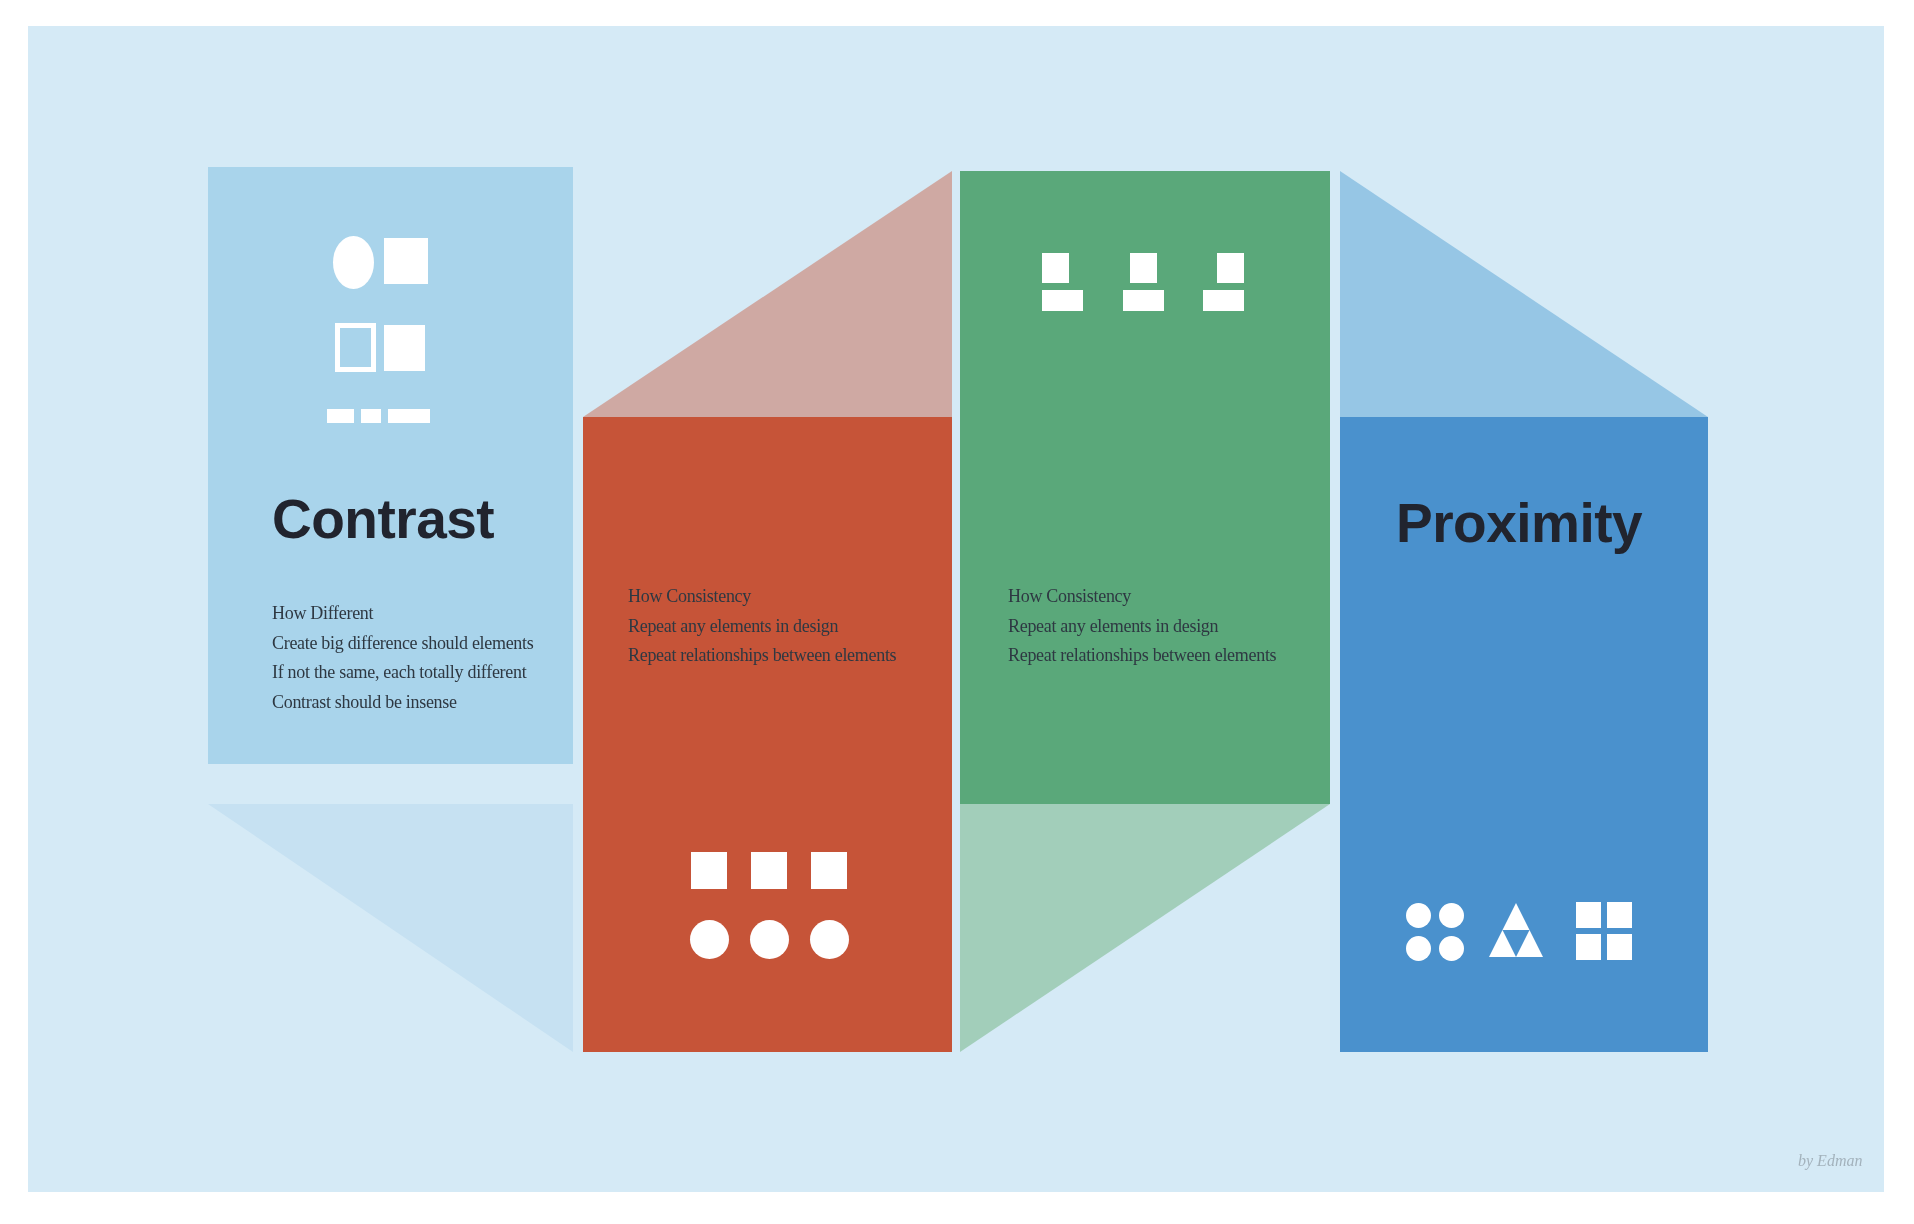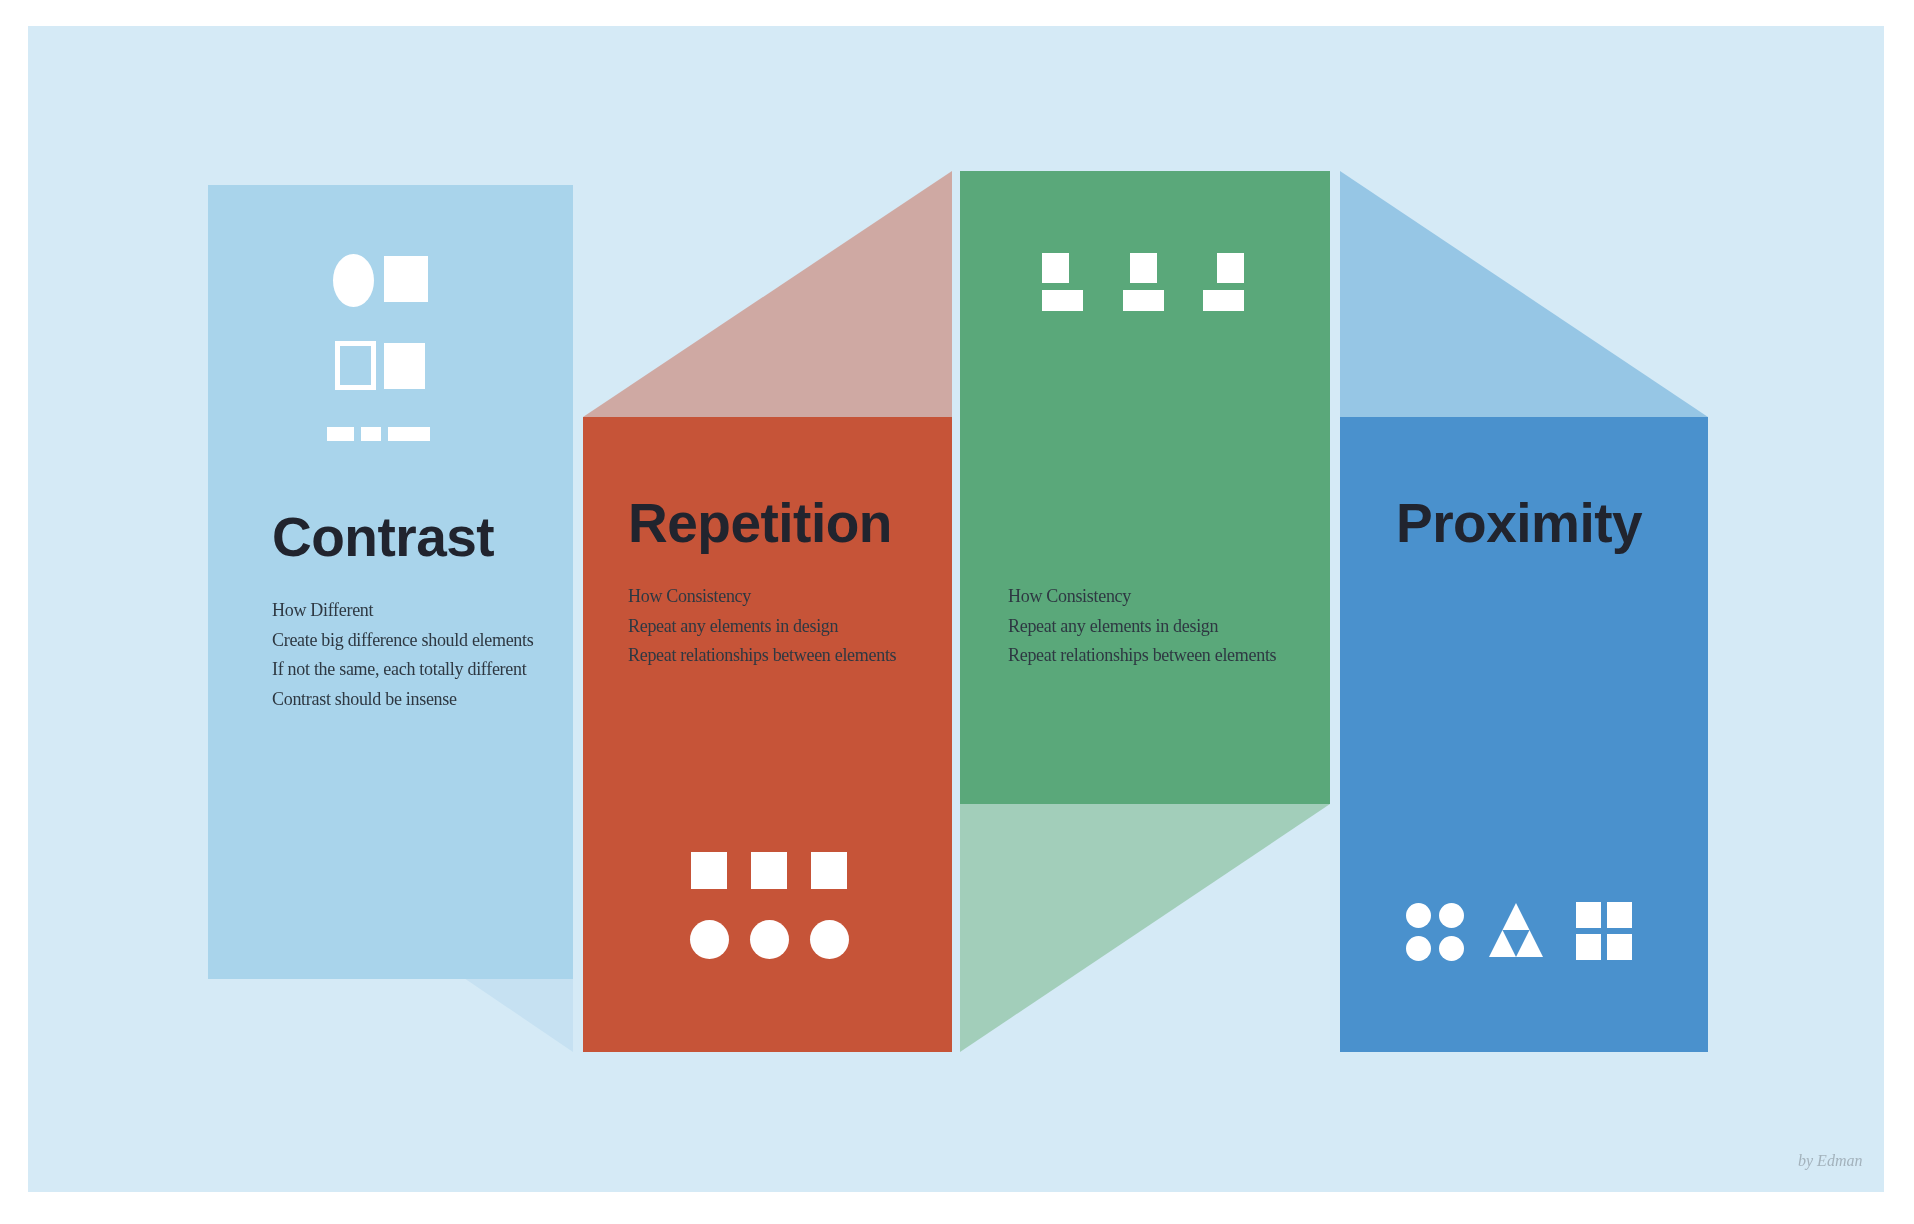--- a/index.html
+++ b/index.html
@@ -22,21 +22,21 @@
     background:var(--c-contrast-fold);
     clip-path:polygon(0% 0%, 100% 0%, 100% 100%); }
   .fold-alignment{ left:960px; top:804px; width:370px; height:248px;
     background:var(--c-alignment-fold);
     clip-path:polygon(0% 0%, 100% 0%, 0% 100%); }
   .fold-proximity{ left:1340px; top:171px; width:368px; height:246px;
     background:var(--c-proximity-fold);
     clip-path:polygon(0% 0%, 100% 100%, 0% 100%); }
   
   .panel{ position:absolute; }
-  .panel-contrast  { left:208px;  top:185px; width:365px; height:794px; background:var(--c-contrast-panel); }
+  .panel-contrast  { left:208px;  top:167px; width:365px; height:597px; background:var(--c-contrast-panel); }
   .panel-repetition{ left:583px;  top:417px; width:369px; height:635px; background:var(--c-repetition-panel); }
   .panel-alignment { left:960px;  top:171px; width:370px; height:633px; background:var(--c-alignment-panel); }
   .panel-proximity { left:1340px; top:417px; width:368px; height:635px; background:var(--c-proximity-panel); }
 
   .title{
     position:absolute; font-weight:700; font-size:55px; line-height:55px;
     letter-spacing:-0.5px; color:var(--c-title-text); white-space:nowrap;
   }
   .panel-contrast .title, .panel-alignment .title{ top:325px; }
   .panel-repetition .title, .panel-proximity .title{ top:79px; }
@@ -45,21 +45,21 @@
   .panel-alignment .title { left:48px; }
   .panel-proximity .title { left:56px; }
 
   .notes{
     position:absolute; font-family:"Liberation Serif", serif;
     font-size:18px; line-height:29.7px; letter-spacing:-0.3px;
     color:var(--c-body-text); white-space:nowrap;
   }
   .panel-contrast .notes, .panel-alignment .notes{ top:411px; }
   .panel-repetition .notes, .panel-proximity .notes{ top:165px; }
-  .panel-contrast .notes  { left:64px; }
+  .panel-contrast .notes  { left:64px;margin-top:21px; }
   .panel-repetition .notes{ left:45px; }
   .panel-alignment .notes { left:48px; }
   .panel-proximity .notes { left:56px; }
 
   
   .shape{ position:absolute; background:var(--c-icon); }
   .round{ border-radius:50%; }
   
   .ct-ellipse{ left:125px; top:69px;  width:41px; height:53px; border-radius:50%; }
   .ct-sq1    { left:176px; top:71px;  width:44px; height:46px; }
@@ -118,21 +118,20 @@
     <h2 class="title">Contrast</h2>
     <div class="notes">
       <p>How Different</p>
       <p>Create big difference should elements</p>
       <p>If not the same, each totally different</p>
       <p>Contrast should be insense</p>
     </div>
   </section>
 
   <section class="panel panel-repetition">
-    <h2 class="title">Repetition</h2>
     <div class="notes">
       <p>How Consistency</p>
       <p>Repeat any elements in design</p>
       <p>Repeat relationships between elements</p>
     </div>
     <div class="shape rp-sq n1"></div>
     <div class="shape rp-sq n2"></div>
     <div class="shape rp-sq n3"></div>
     <div class="shape round rp-ci n1"></div>
     <div class="shape round rp-ci n2"></div>

